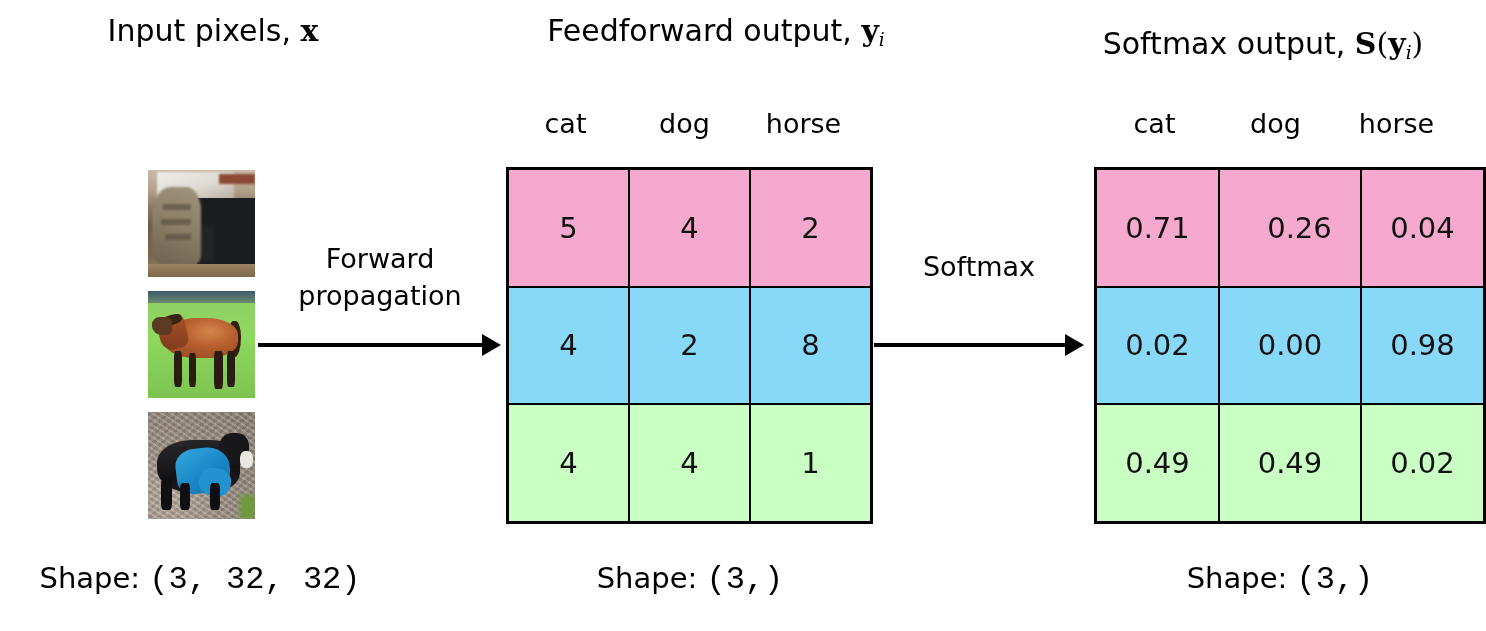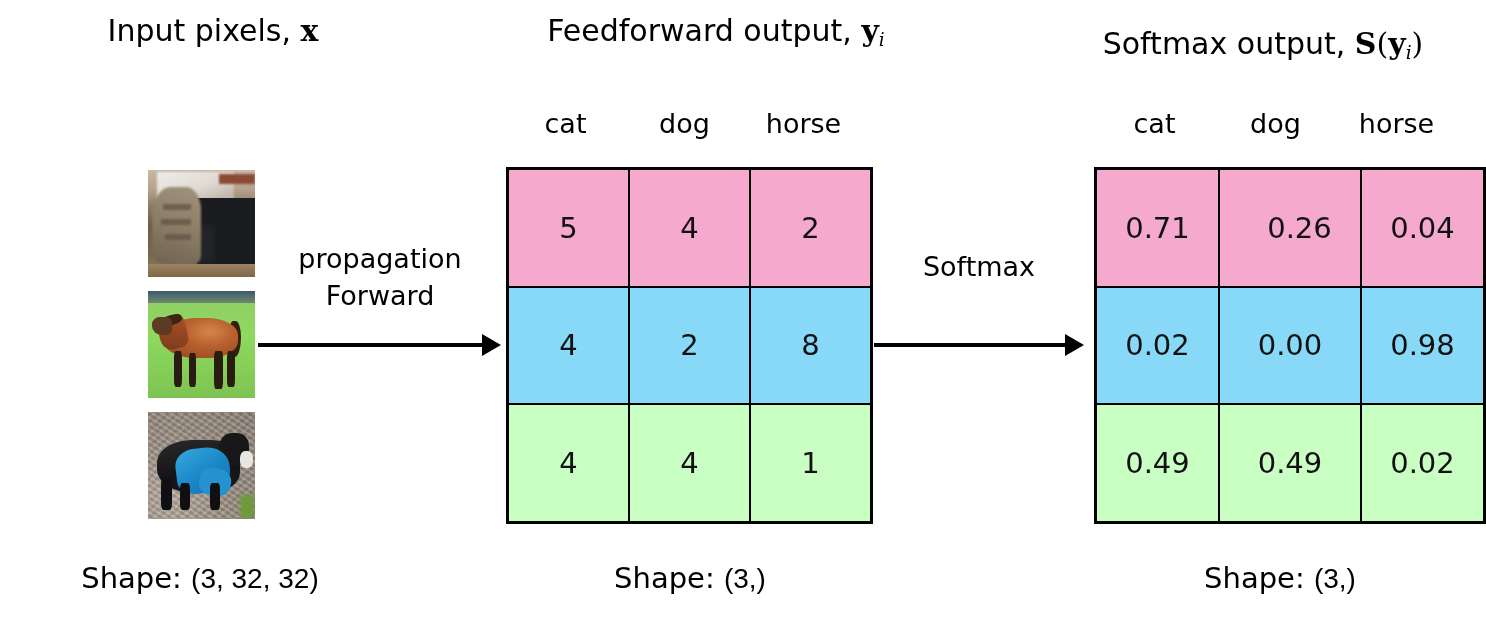--- a/index.html
+++ b/index.html
@@ -94,22 +94,22 @@
 
   
   .shape-caption {
     position: absolute;
     font-size: 29px;
     line-height: 33px;
     white-space: nowrap;
     text-align: center;
   }
   .shape-caption .mono {
-    font-family: Liberation Sans, sans-serif;
-    font-size: 28px;
+    font-family: Liberation Mono, monospace;
+    font-size: 32px;
     letter-spacing: 0px;
   }
 
   
   .thumb {
     position: absolute;
     width: 107px;
     height: 107px;
     overflow: hidden;
     image-rendering: pixelated;
@@ -324,22 +324,22 @@
   <div class="dog-head"></div>
   <div class="dog-muzzle"></div>
   <div class="dog-coat"></div>
   <div class="dog-coat2"></div>
   <div class="dog-leg" style="left:12%; top:62%; width:10%; height:30%;"></div>
   <div class="dog-leg" style="left:30%; top:66%; width:9%; height:26%;"></div>
   <div class="dog-leg" style="left:58%; top:66%; width:9%; height:26%;"></div>
 </div>
 
 <div class="arrow-label" style="left:258px; top:240px; width:244px;">
+  <div>Forward</div>
   <div>propagation</div>
-  <div>Forward</div>
 </div>
 <div class="arrow-line" style="left:258px; top:343px; width:224px;"></div>
 <div class="arrow-head" style="left:482px; top:334px;"></div>
 
 <div class="arrow-label" style="left:874px; top:248px; width:210px;">
   <div>Softmax</div>
 </div>
 <div class="arrow-line" style="left:874px; top:343px; width:191px;"></div>
 <div class="arrow-head" style="left:1065px; top:334px;"></div>
 

